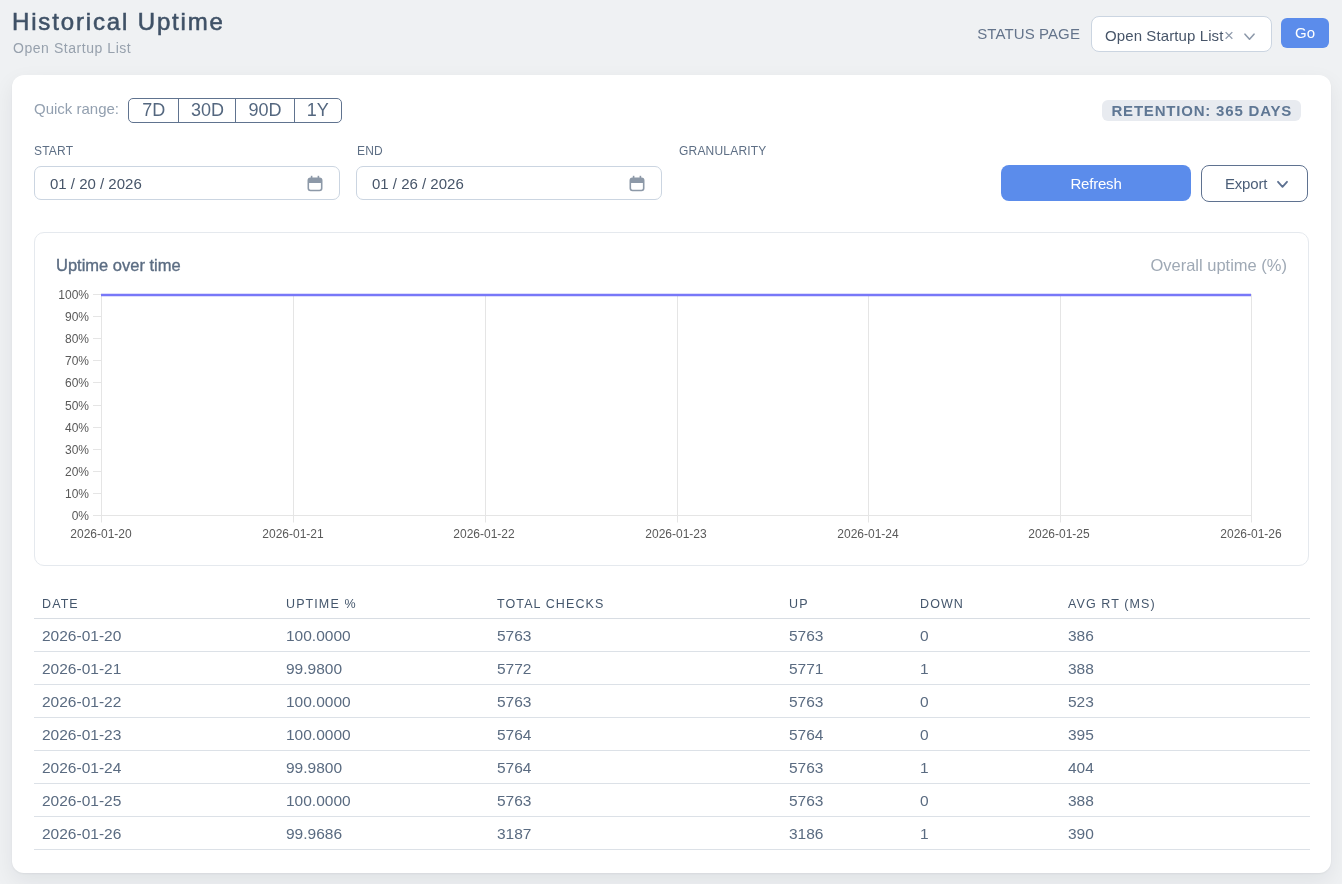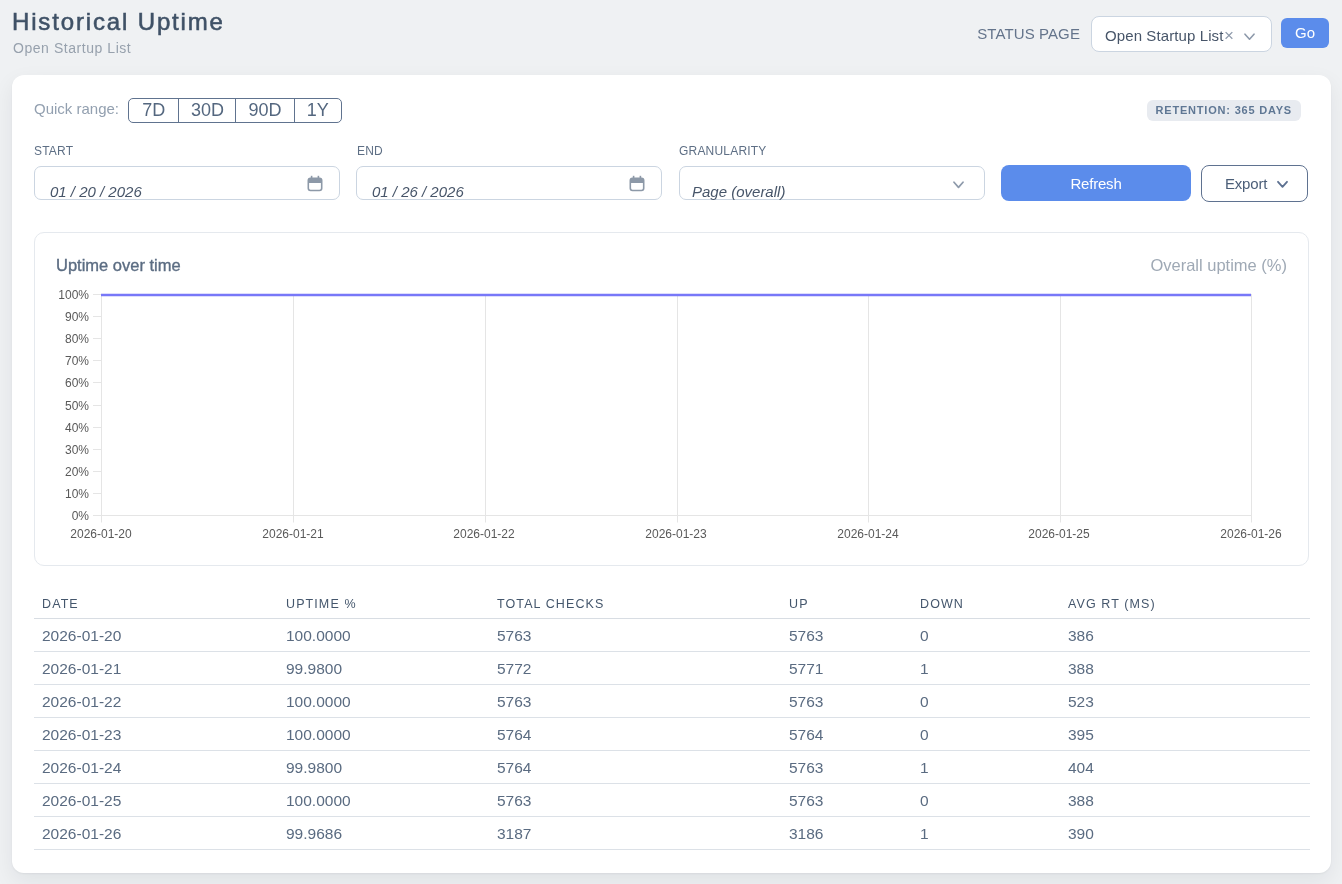--- a/index.html
+++ b/index.html
@@ -11,24 +11,24 @@
   .sp-select { left:1091px; top:16px; width:181px; height:36px; border:1px solid #cbd5e1; border-radius:8px; background:#fff; }
   .sp-select .txt { position:absolute; left:13px; top:0; line-height:37px; font-size:15px; color:#475569; letter-spacing:0.1px; }
   .sp-select .x { position:absolute; left:132px; top:0; line-height:37px; font-size:17px; color:#8e9aab; }
   .go { left:1281px; top:18px; width:48px; height:30px; border-radius:6px; background:#5b8ceb; color:#fff; font-size:15px; line-height:30px; text-align:center; }
   .card { left:12px; top:75px; width:1319px; height:798px; background:#fff; border-radius:12px; box-shadow:0 1px 2px rgba(16,24,40,.05), 0 8px 22px rgba(16,24,40,.07); }
   .qr-label { left:22px; top:23px; font-size:15px; line-height:22px; color:#93a0b0; }
   .seg { left:116px; top:23px; width:214px; height:25px; display:flex; border:1px solid #60738f; border-radius:5px; overflow:hidden; background:#fff; }
   .seg div { font-size:18px; line-height:23px; text-align:center; color:#54677f; }
   .seg div + div { border-left:1px solid #60738f; }
   .seg .s1{width:50px;} .seg .s2{width:58px;} .seg .s3{width:59px;} .seg .s4{width:48px;}
-  .badge { right:30px; top:25px; height:21px; line-height:21px; padding:0 9px; background:#e8ebf0; border-radius:6px; font-size:11px; font-weight:600; color:#5f7794; letter-spacing:0.8px; }
+  .badge { right:30px; top:25px; height:21px; line-height:21px; padding:0 9px; background:#e8ebf0; border-radius:6px; font-size:15px; font-weight:600; color:#5f7794; letter-spacing:0.8px; }
   .flabel { top:69px; font-size:12px; line-height:14px; color:#5e6f85; letter-spacing:0.2px; }
   .input { top:91px; width:306px; height:34px; border:1px solid #cbd5e1; border-radius:7px; background:#fff; }
-  .input .txt { position:absolute; left:15px; top:8px; line-height:34px; font-size:15px; color:#475569;font-style:italic; }
+  .input .txt { position:absolute; left:15px; top:0; line-height:34px; font-size:15px; color:#475569; }
   .cal { position:absolute; right:16px; top:8px; }
   .chev { position:absolute; top:13px; }
   .refresh { left:989px; top:90px; width:190px; height:36px; border-radius:8px; background:#5b8ceb; color:#fff; font-size:15px; font-weight:400; line-height:37px; letter-spacing:-0.2px; text-align:center; }
   .export { left:1189px; top:90px; width:107px; height:37px; border:1px solid #5f7290; border-radius:8px; background:#fff; font-size:15px; color:#4b5e78; line-height:36px; letter-spacing:-0.2px; }
   .export span { position:absolute; left:23px; }
   .chartcard { left:22px; top:157px; width:1275px; height:334px; border:1px solid #e5e9ee; border-radius:10px; background:#fff; }
   .ct { left:21px; top:21px; font-size:16.5px; line-height:22px; font-weight:400; -webkit-text-stroke:0.35px #5b6c82; color:#5b6c82; }
   .cr { right:21px; top:21px; font-size:16.5px; line-height:22px; color:#9fa9b5; }
   table { border-collapse:collapse; table-layout:fixed; width:1276px; }
   th { font-size:12.5px; font-weight:400; color:#44566c; letter-spacing:1.1px; text-align:left; padding:1px 0 0 8px; height:28px; border-bottom:1px solid #d8dde3; vertical-align:middle; }
@@ -78,26 +78,20 @@
     <svg class="cal" width="16" height="17" viewBox="0 0 16 17">
         <g fill="none" stroke="#8d99a8" stroke-width="1.6">
           <rect x="1.3" y="3.3" width="13.4" height="12.2" rx="2.2"></rect>
           <line x1="1.3" y1="7.2" x2="14.7" y2="7.2"></line>
           <line x1="4.6" y1="0.8" x2="4.6" y2="4"></line>
           <line x1="11.4" y1="0.8" x2="11.4" y2="4"></line>
         </g>
         <rect x="1.8" y="4" width="12.4" height="3" fill="#8d99a8"></rect>
       </svg>
   </div>
-  <div class="abs input" style="left:667px">
-    <span class="txt" style="left:12px">Page (overall)</span>
-    <svg class="chev" style="left:273px;top:14px" width="11" height="8" viewBox="0 0 11 8">
-        <path d="M1 1.2 L5.5 6.4 L10 1.2" fill="none" stroke="#8e9aab" stroke-width="1.7" stroke-linecap="round" stroke-linejoin="round"></path>
-      </svg>
-  </div>
   <div class="abs refresh">Refresh</div>
   <div class="abs export">
       <span>Export</span>
     <svg class="chev" style="left:75px;top:14px" width="11" height="9" viewBox="0 0 11 9">
         <path d="M1 1.8 L5.5 6.8 L10 1.8" fill="none" stroke="#5d7191" stroke-width="1.8" stroke-linecap="round" stroke-linejoin="round"></path>
       </svg>
   </div>
 
   <div class="abs chartcard">
     <div class="abs ct">Uptime over time</div>

